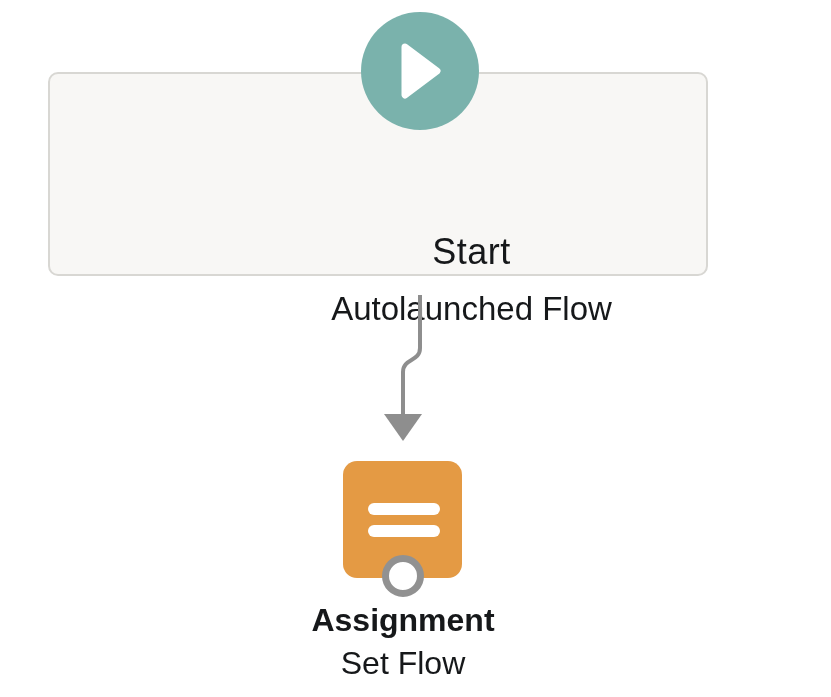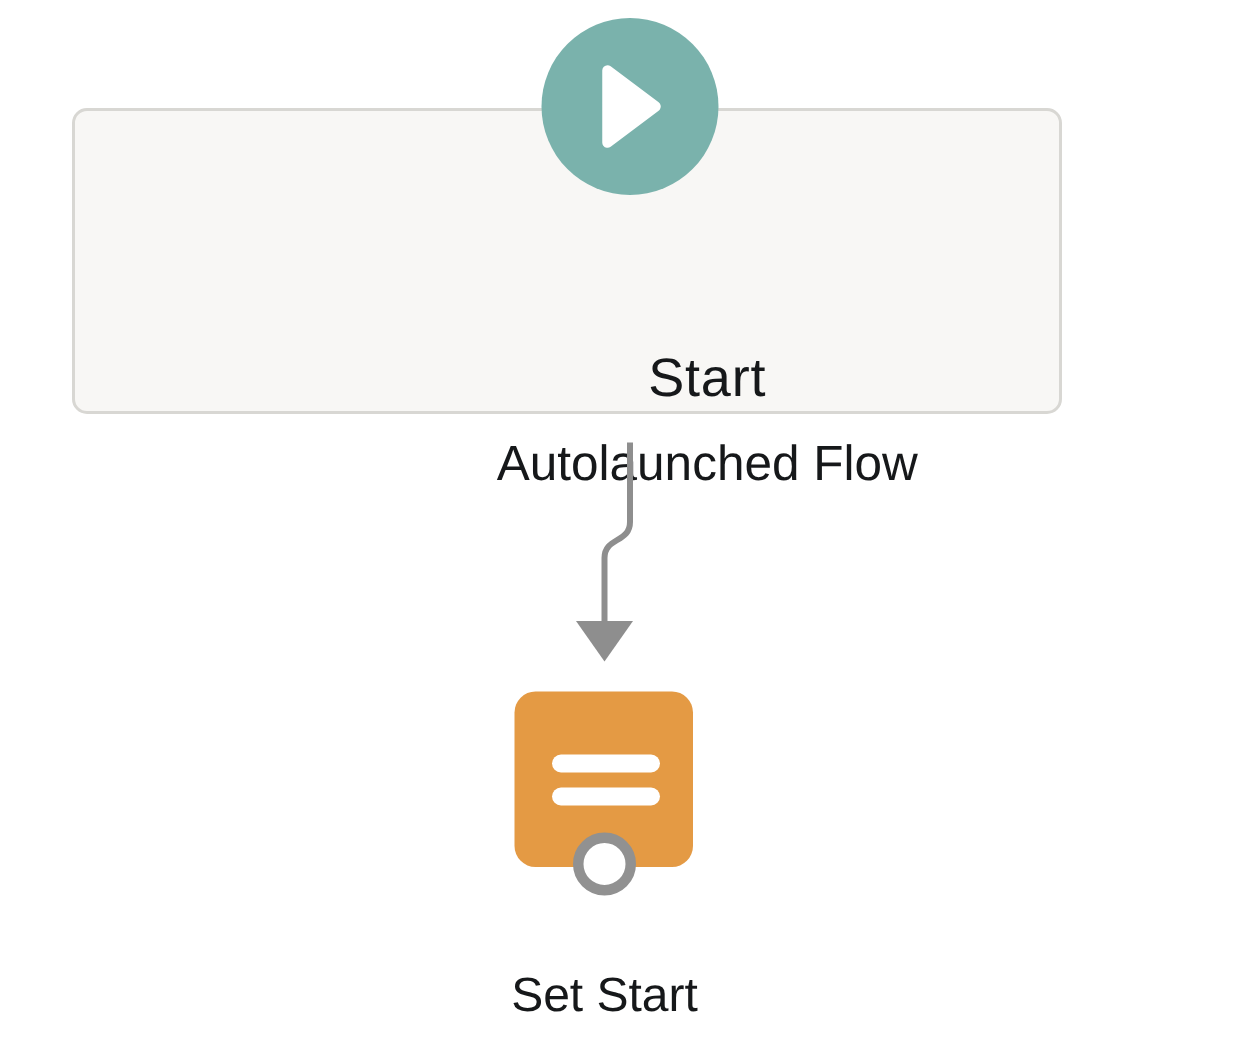--- a/index.html
+++ b/index.html
@@ -144,15 +144,16 @@
     <path d="M420 295 L420 348 C420 362 403 358 403 372 L403 416"></path>
     <polygon points="384,414 422,414 403,441"></polygon>
   </svg>
 
   <div class="assignment-icon">
     <span class="assignment-bar bar1"></span>
     <span class="assignment-bar bar2"></span>
   </div>
   <div class="node-port"></div>
 
-  <div class="assignment-subtitle">Set Start</div>
+  <div class="assignment-title">Assignment</div>
+  <div class="assignment-subtitle">Set Flow</div>
 
 </div>
 
 </body></html>

